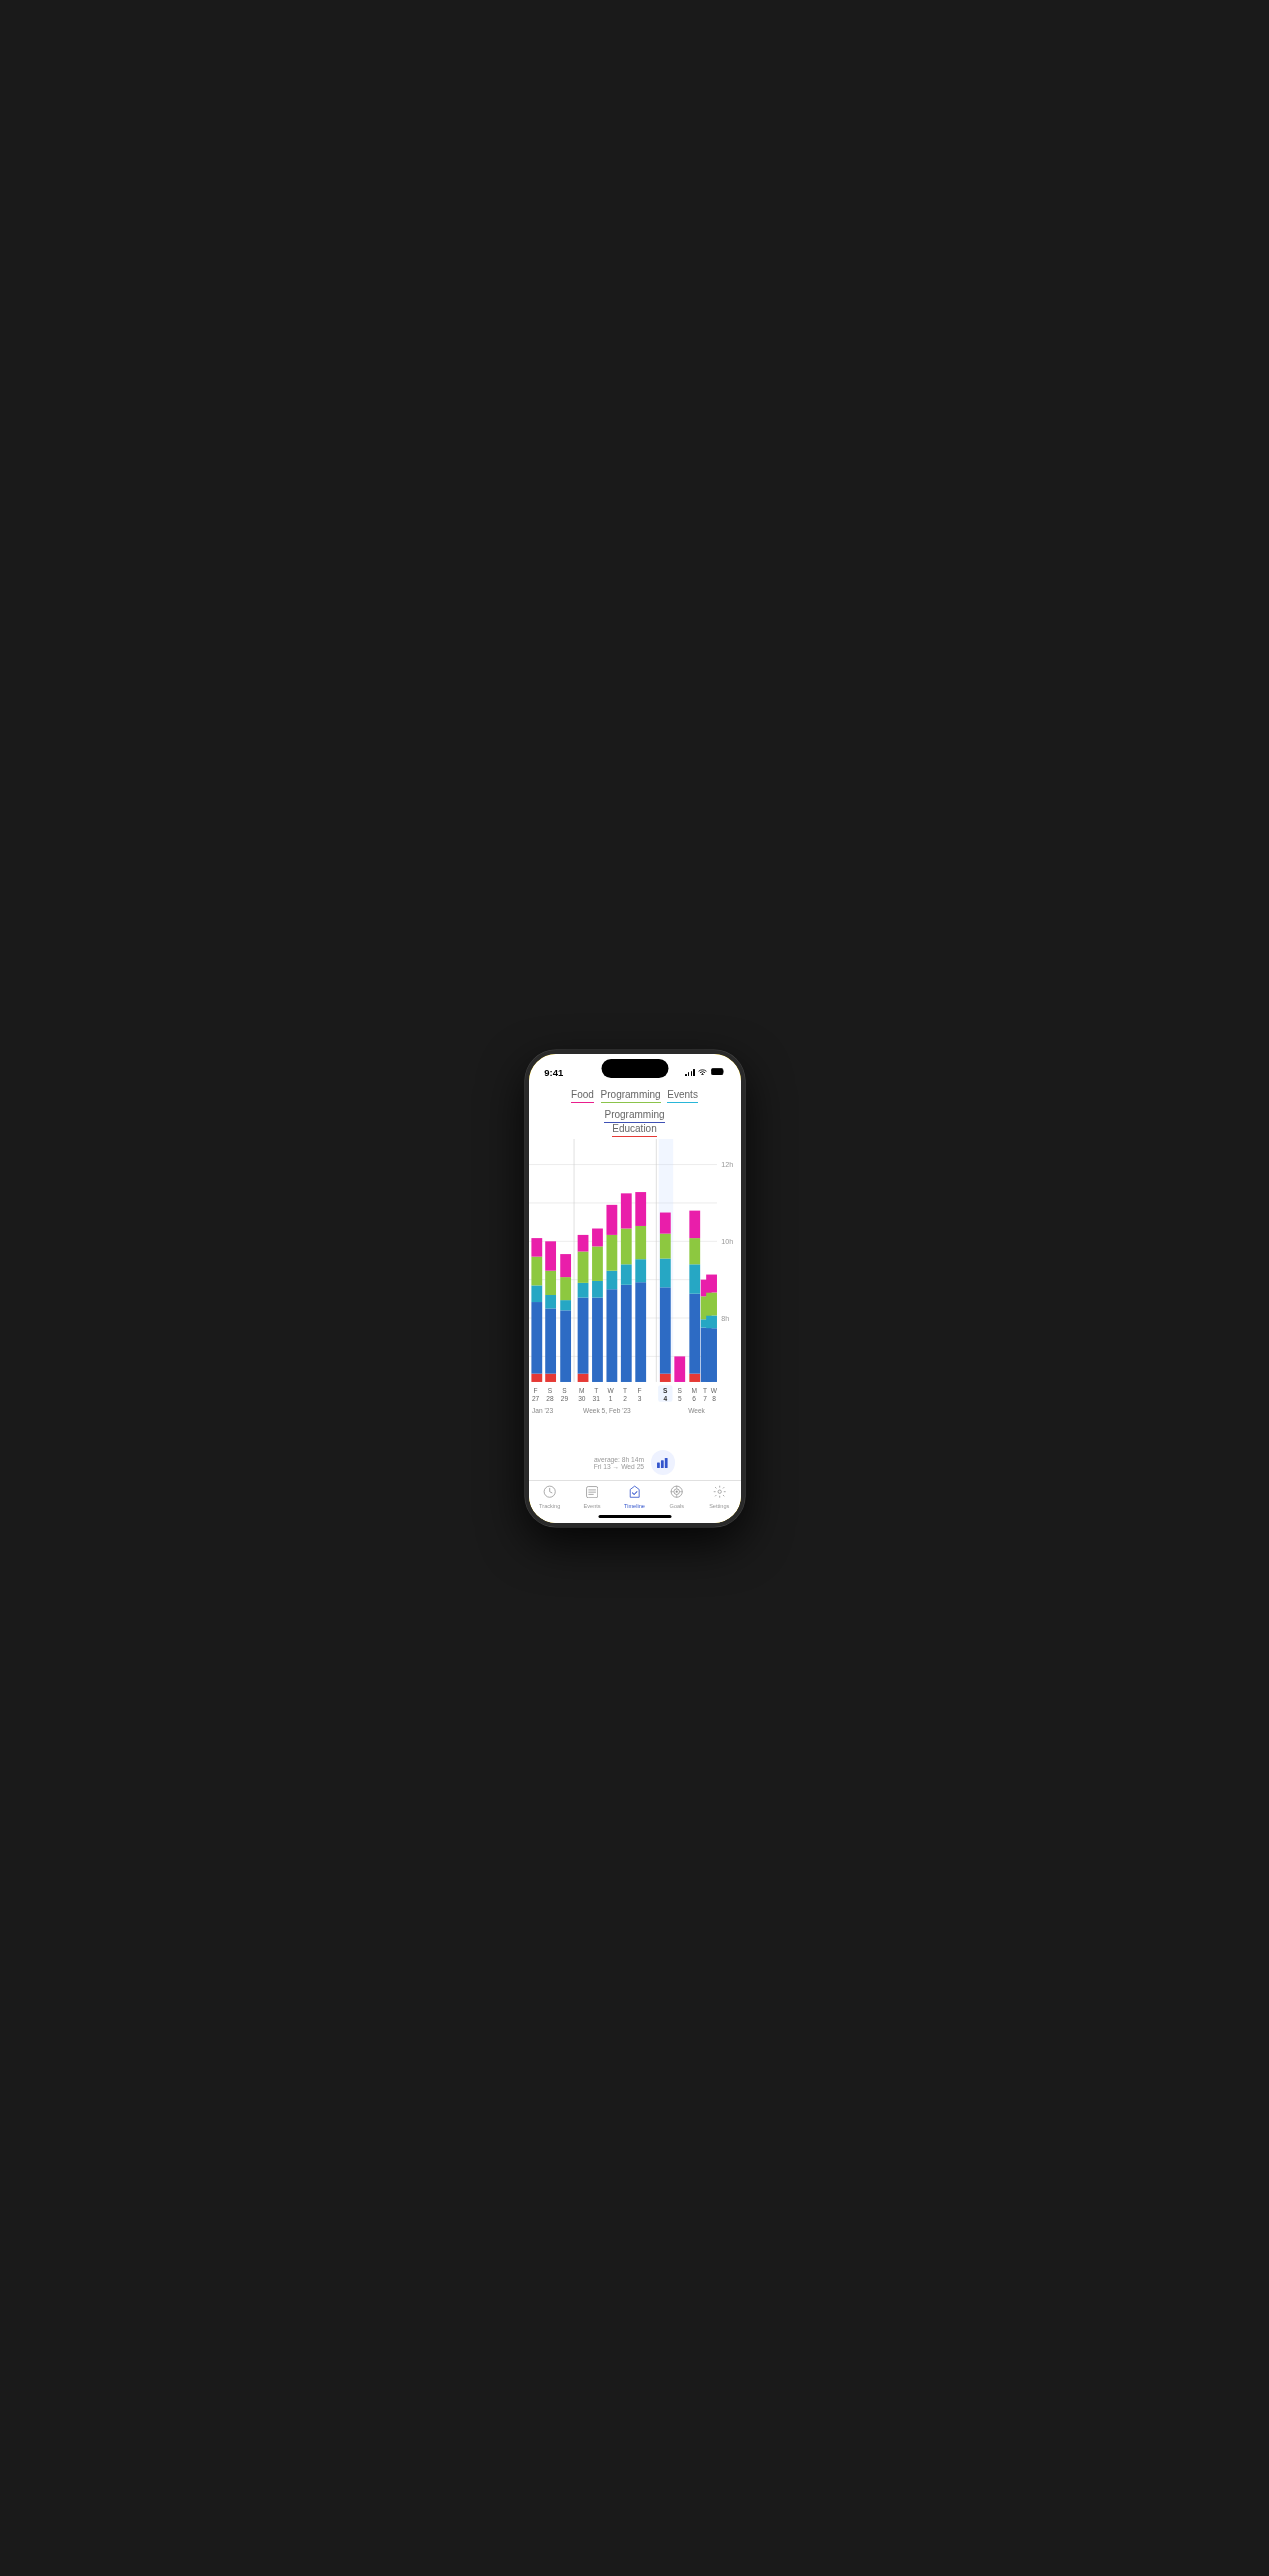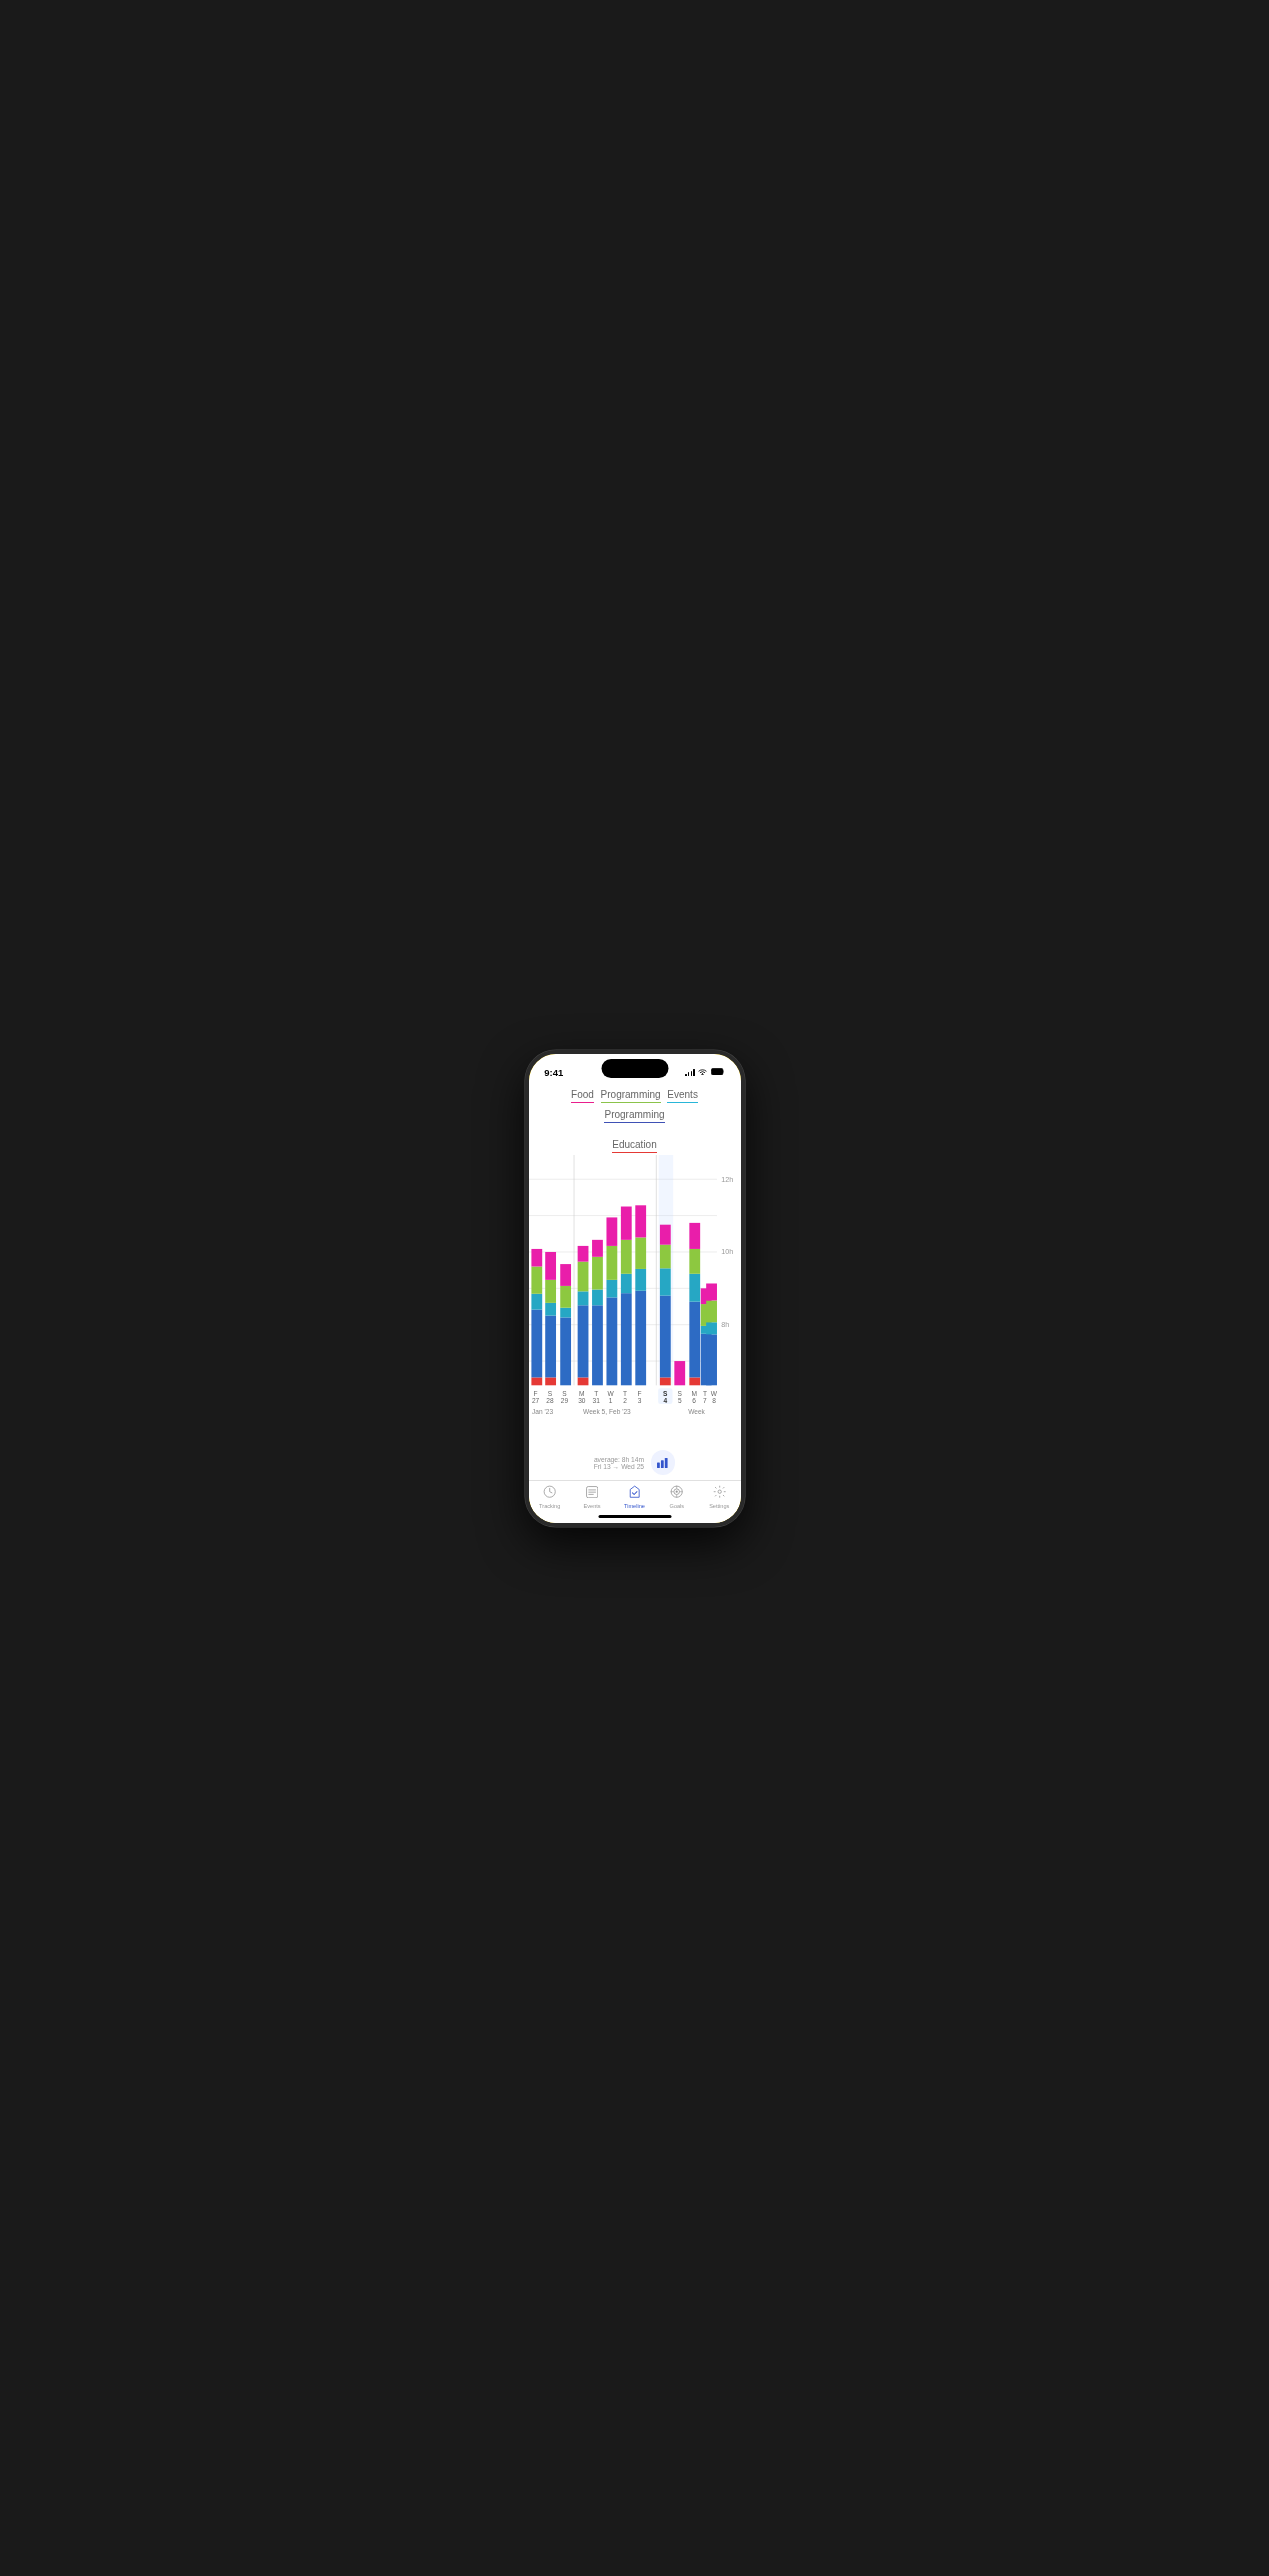--- a/index.html
+++ b/index.html
@@ -94,21 +94,21 @@
     }
 
     .tabs-row1, .tabs-row2 {
       display: flex;
       justify-content: center;
       gap: 6.7px;
       flex-wrap: wrap;
     }
 
     .tabs-row2 {
-      margin-top: 16px;
+      margin-top: 0;
     }
 
     .tab-item {
       font-size: 10px;
       color: #666;
       padding-bottom: 1.7px;
       cursor: pointer;
       position: relative;
     }
 

